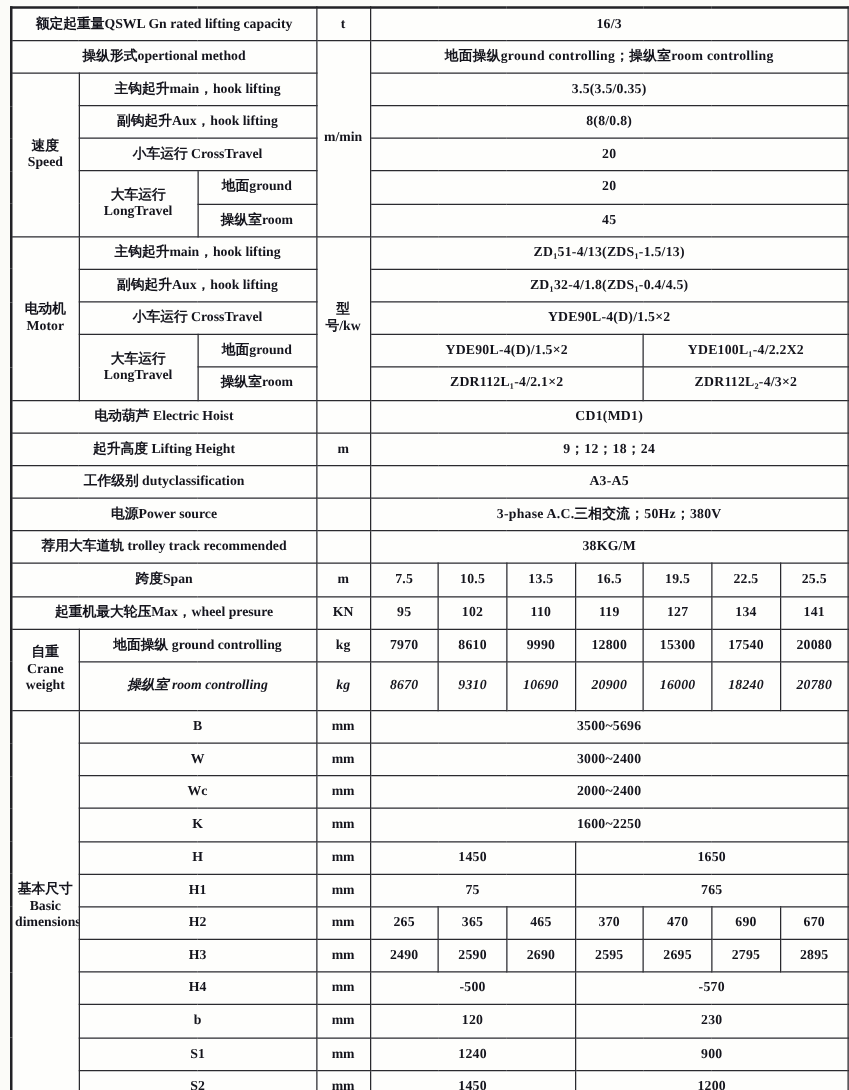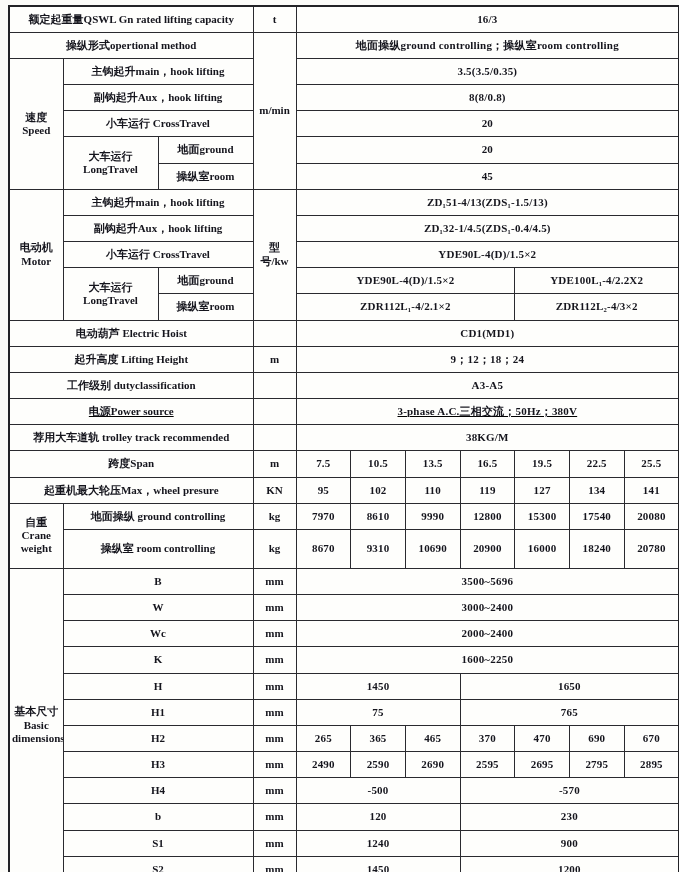--- a/index.html
+++ b/index.html
@@ -97,21 +97,21 @@
           <td rowspan="5" class="c-g">
             <div>电动机</div>
             <div>Motor</div>
           </td>
           <td colspan="2" class="c-l">主钩起升main，hook lifting</td>
           <td rowspan="5" class="c-u">型号/kw</td>
           <td colspan="7" class="c-v">ZD₁51-4/13(ZDS₁-1.5/13)</td>
         </tr>
         <tr style="height: 26.1818px;">
           <td colspan="2" class="c-l">副钩起升Aux，hook lifting</td>
-          <td colspan="7" class="c-v">ZD₁32-1/4.5(ZDS₁-0.4/4.5)</td>
+          <td colspan="7" class="c-v">ZD₁32-4/1.8(ZDS₁-0.4/4.5)</td>
         </tr>
         <tr style="height: 26.1818px;">
           <td colspan="2" class="c-l">小车运行 CrossTravel</td>
           <td colspan="7" class="c-v">YDE90L-4(D)/1.5×2</td>
         </tr>
         <tr style="height: 26.1818px;">
           <td rowspan="2" class="c-l">
             <div>大车运行</div>
             <div>LongTravel</div>
           </td>
@@ -132,21 +132,21 @@
         <tr style="height: 26.1818px;">
           <td colspan="3" class="c-l">起升高度 Lifting Height</td>
           <td class="c-u">m</td>
           <td colspan="7" class="c-v">9；12；18；24</td>
         </tr>
         <tr style="height: 26.1818px;">
           <td colspan="3" class="c-l sm">工作级别 dutyclassification</td>
           <td class="c-u"></td>
           <td colspan="7" class="c-v">A3-A5</td>
         </tr>
-        <tr style="height: 26.1818px; text-decoration: underline;">
+        <tr style="height: 26.1818px;">
           <td colspan="3" class="c-l">电源Power source</td>
           <td class="c-u"></td>
           <td colspan="7" class="c-v">3-phase A.C.三相交流；50Hz；380V</td>
         </tr>
         <tr style="height: 26.1818px;">
           <td colspan="3" class="c-l">荐用大车道轨 trolley track recommended</td>
           <td class="c-u"></td>
           <td colspan="7" class="c-v">38KG/M</td>
         </tr>
         <tr style="height: 26.1818px;">
@@ -180,21 +180,21 @@
           <td colspan="2" class="c-l">地面操纵 ground controlling</td>
           <td class="c-u">kg</td>
           <td class="c-v">7970</td>
           <td class="c-v">8610</td>
           <td class="c-v">9990</td>
           <td class="c-v">12800</td>
           <td class="c-v">15300</td>
           <td class="c-v">17540</td>
           <td class="c-v">20080</td>
         </tr>
-        <tr style="height: 39px;">
+        <tr style="height: 39px; font-style: italic;">
           <td colspan="2" class="c-l">操纵室 room controlling</td>
           <td class="c-u">kg</td>
           <td class="c-v">8670</td>
           <td class="c-v">9310</td>
           <td class="c-v">10690</td>
           <td class="c-v">20900</td>
           <td class="c-v">16000</td>
           <td class="c-v">18240</td>
           <td class="c-v">20780</td>
         </tr>

